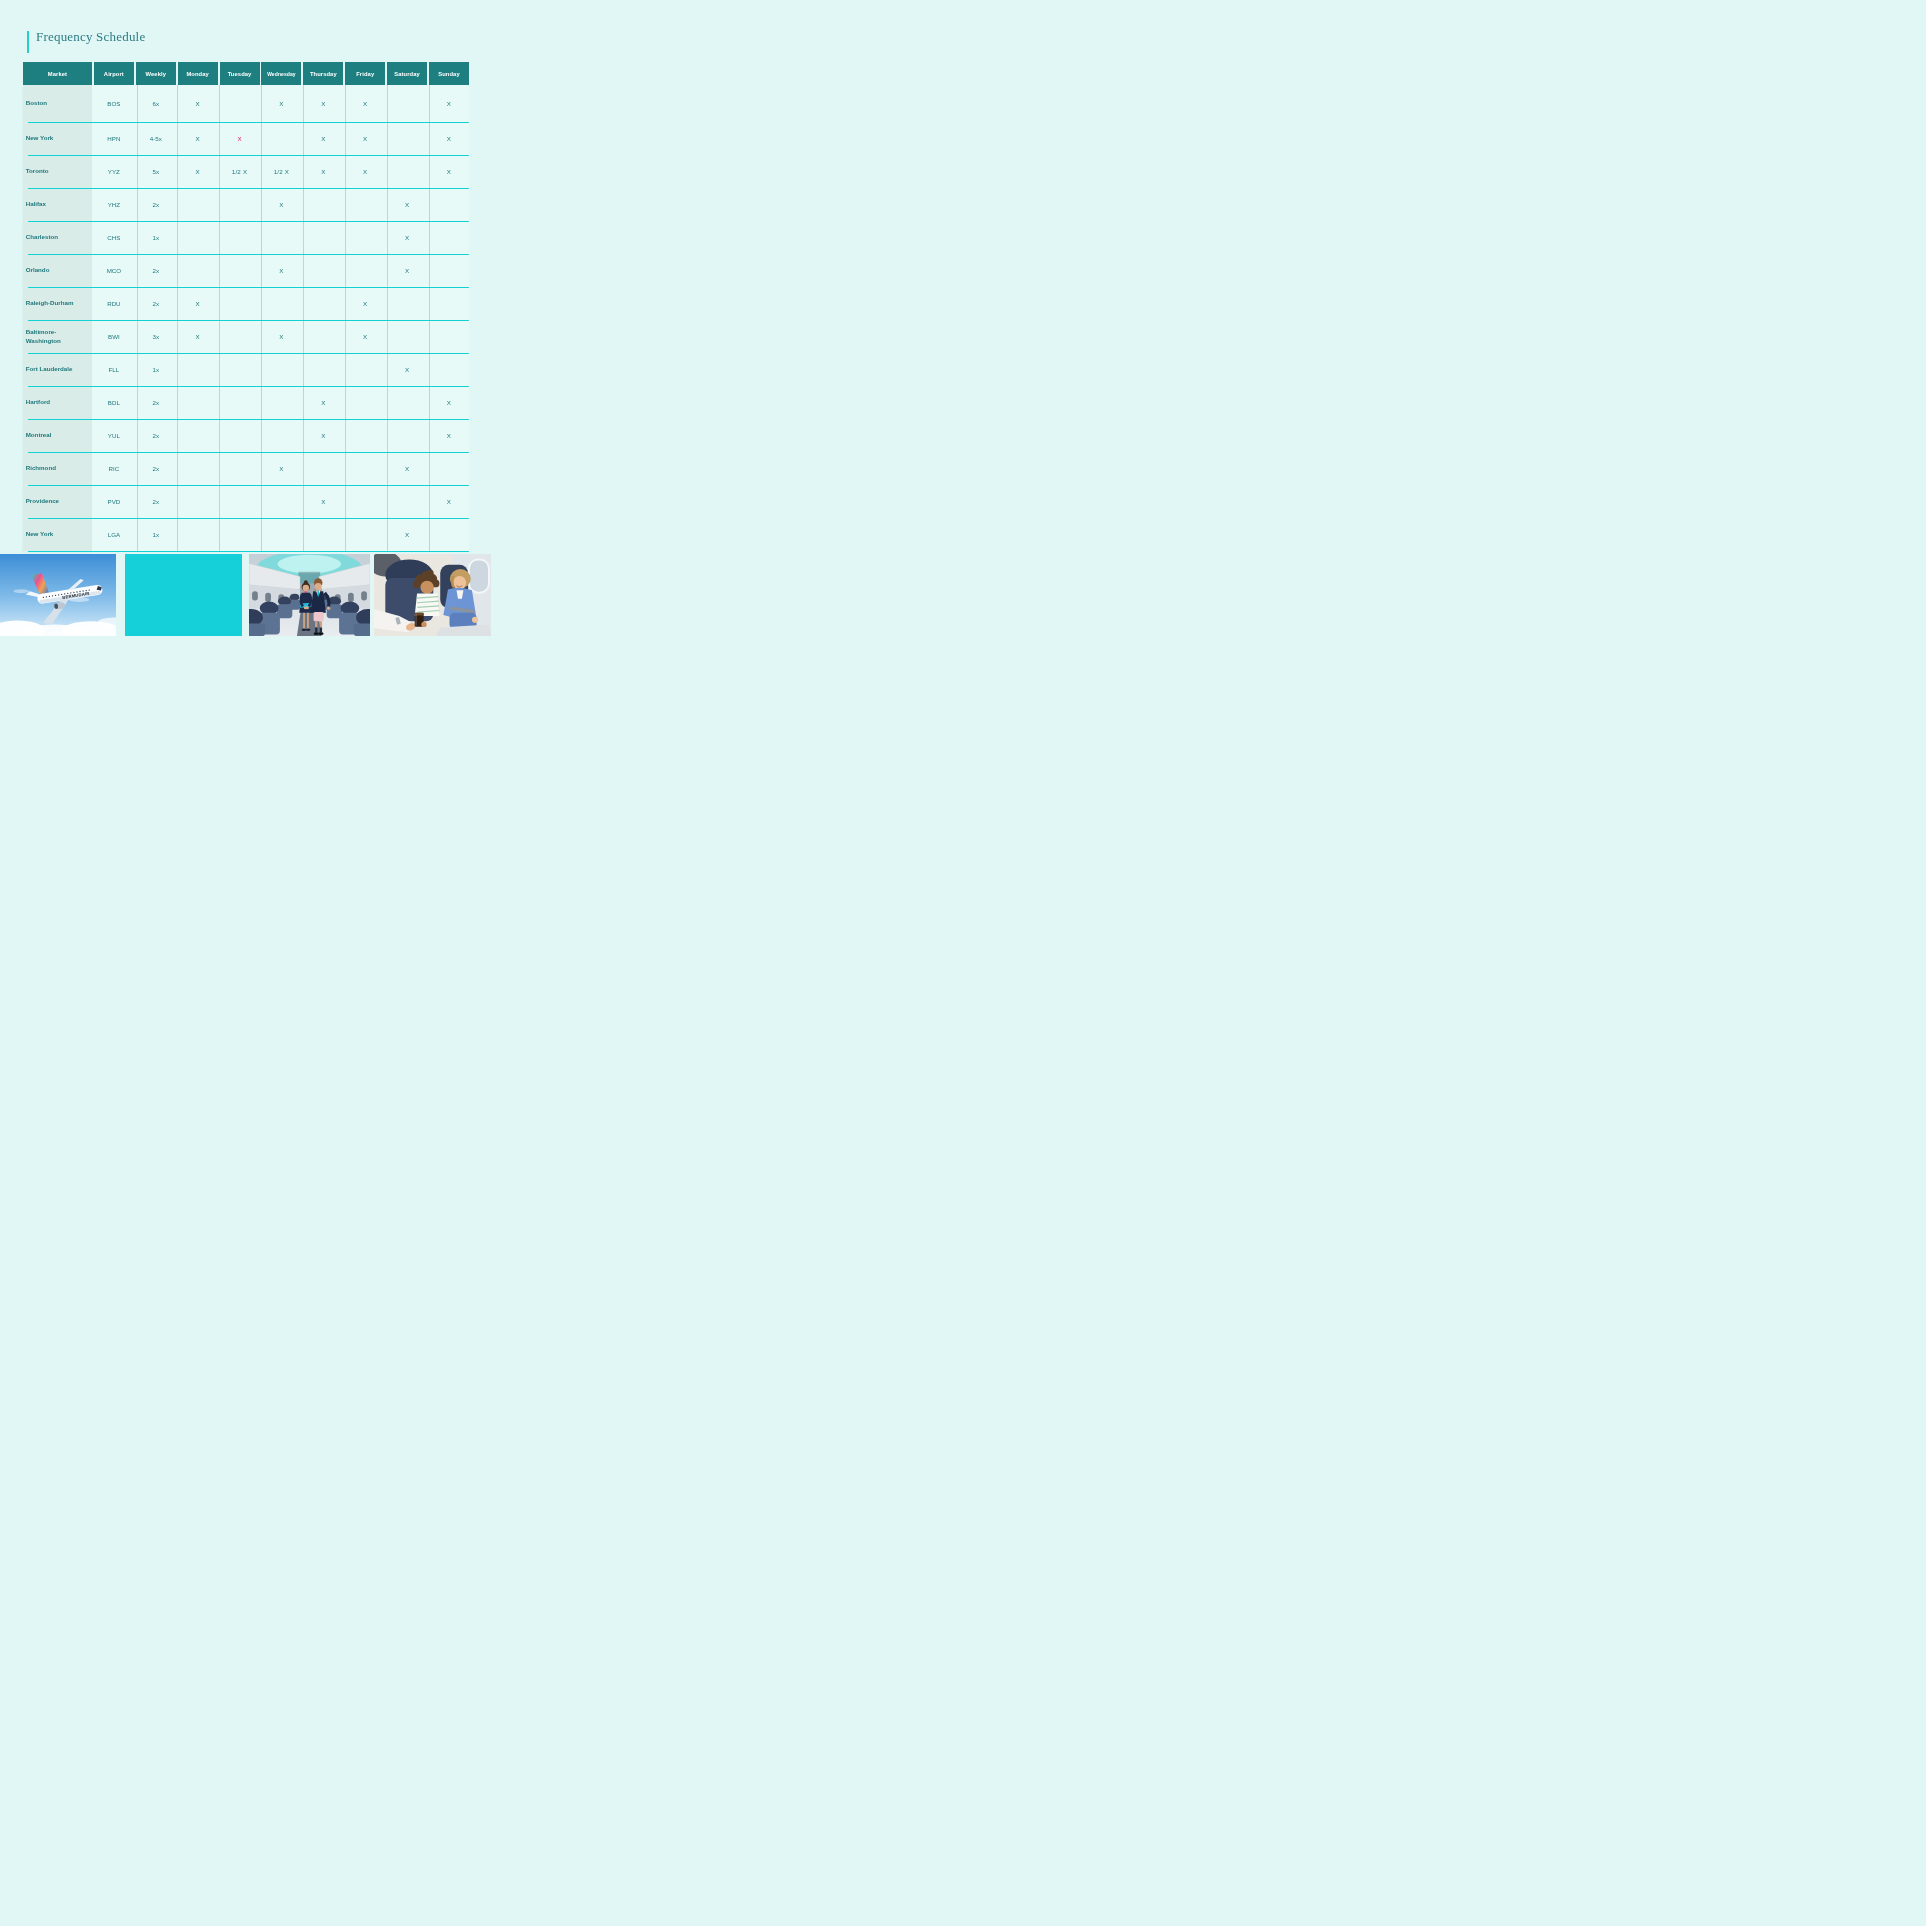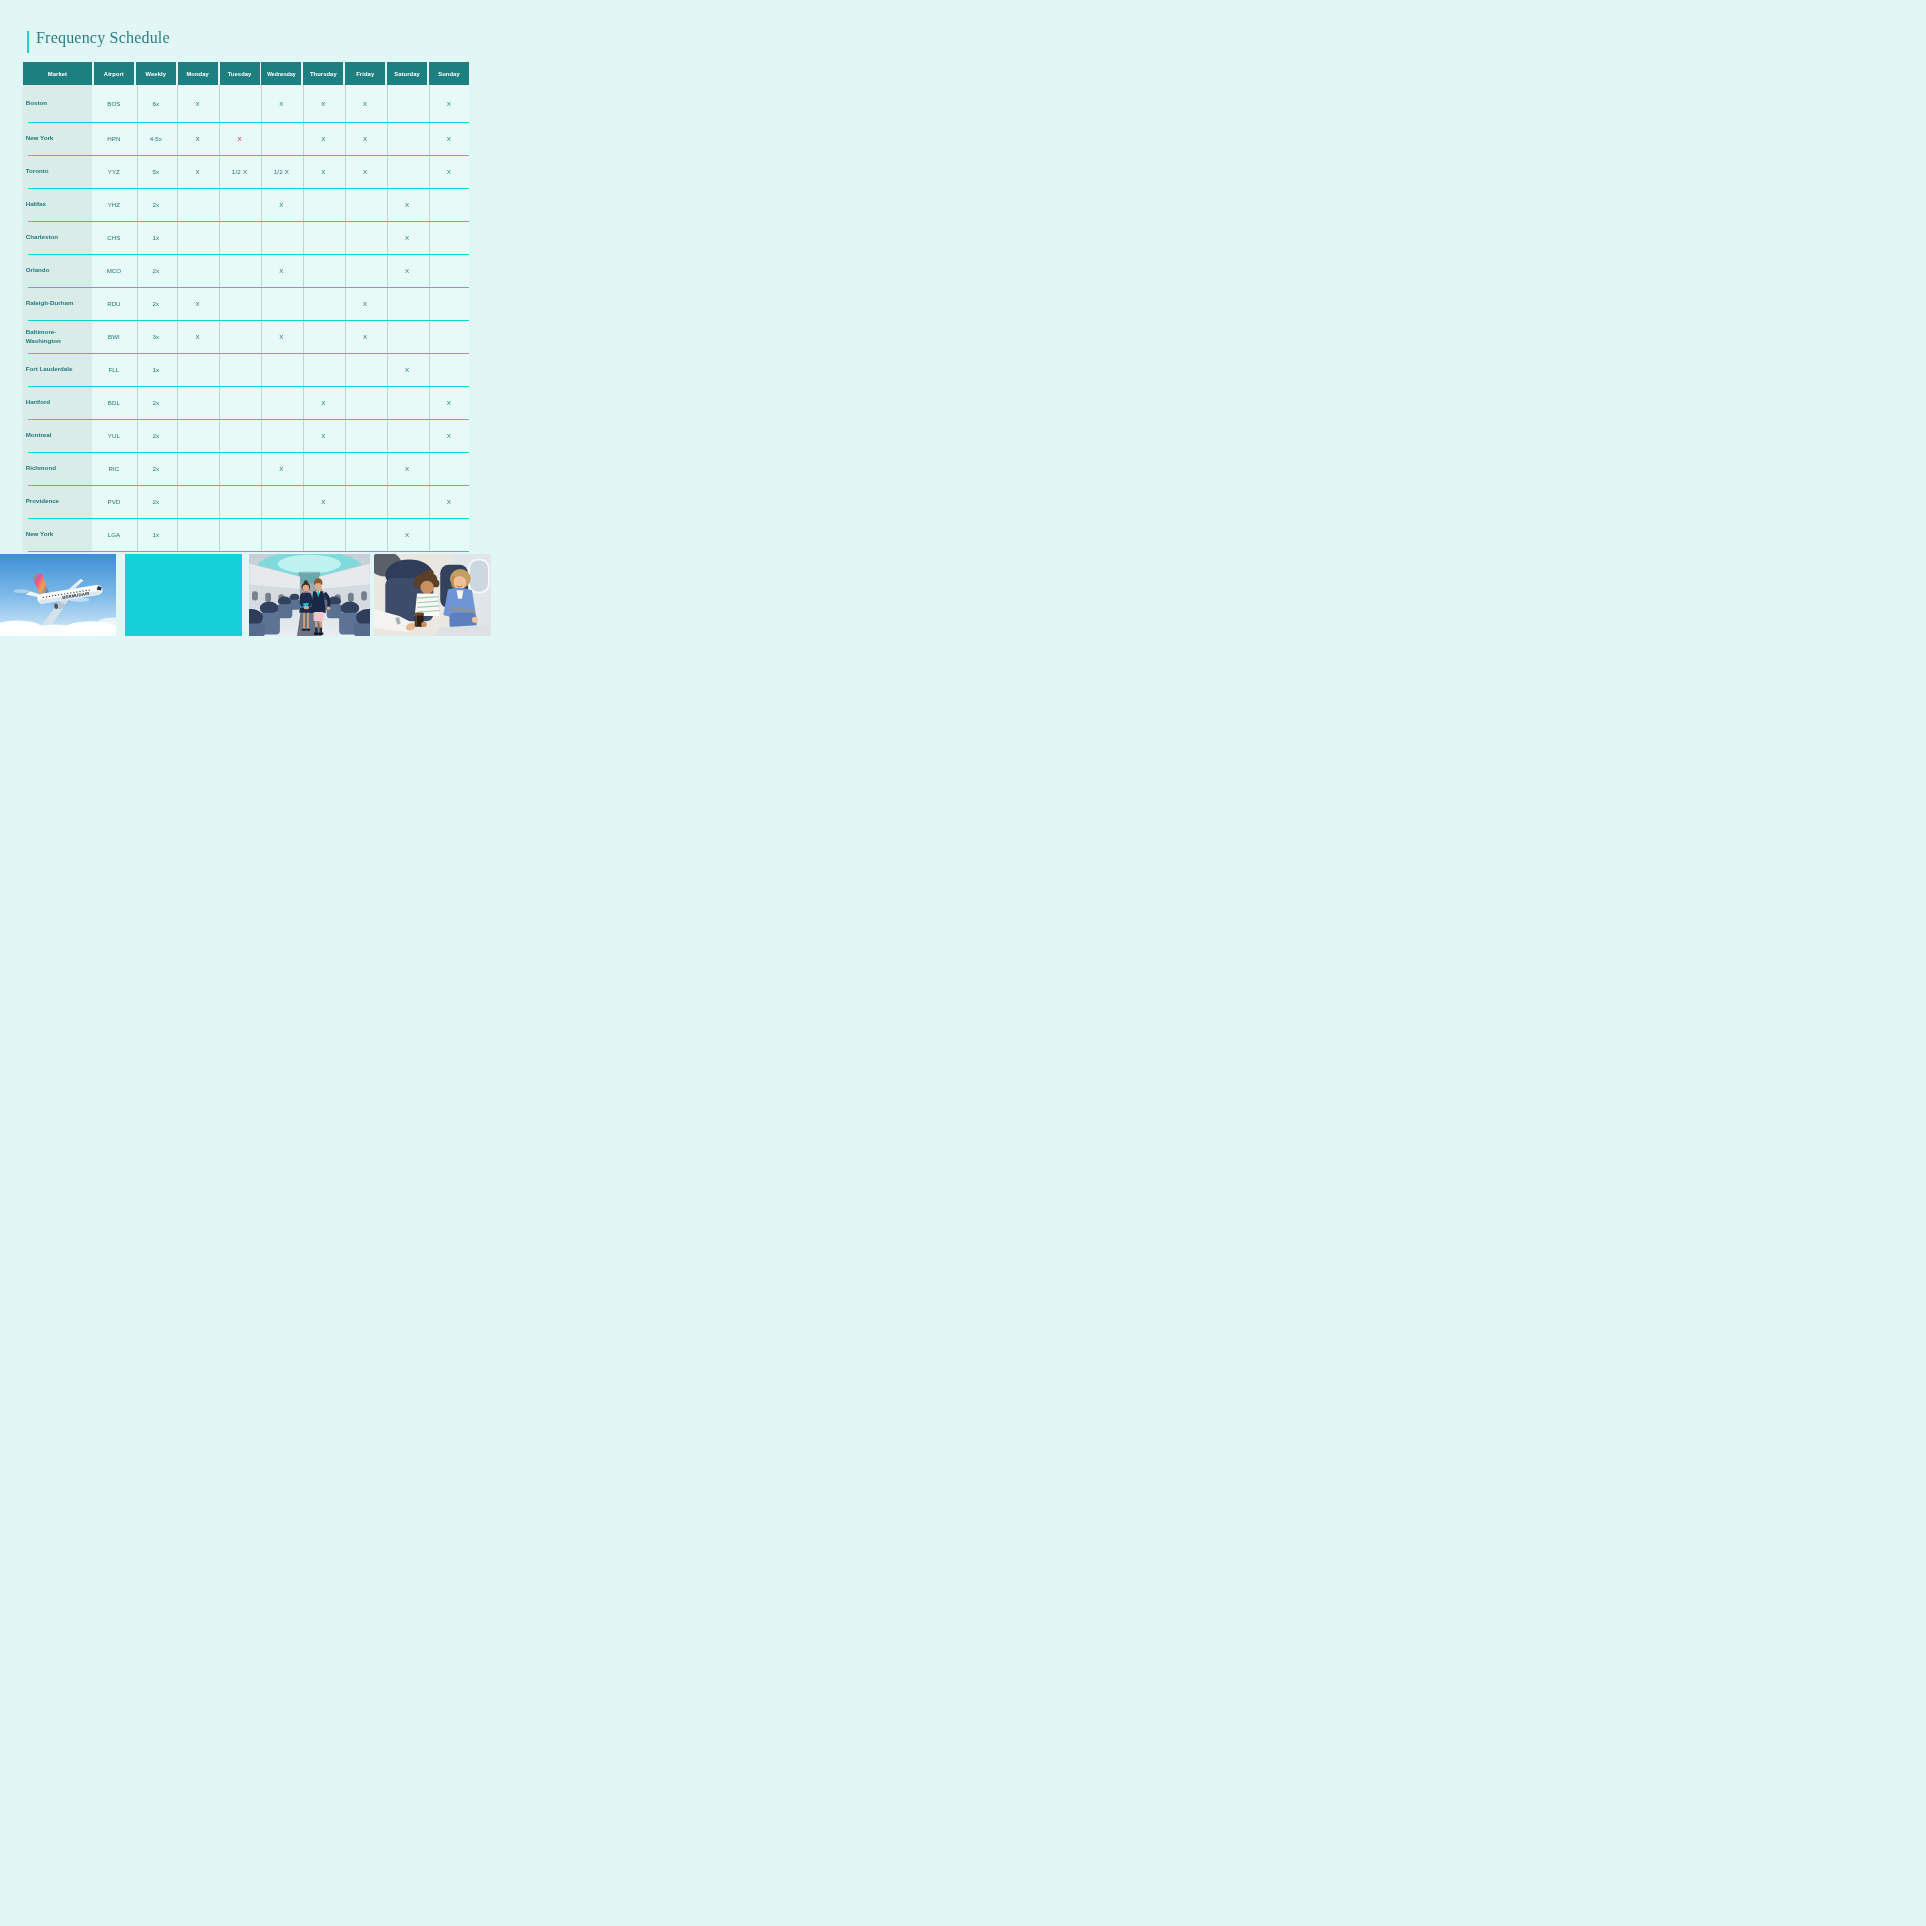--- a/index.html
+++ b/index.html
@@ -10,21 +10,21 @@
   }
   *{box-sizing:border-box;margin:0;padding:0}
   html,body{width:491px;height:636px}
   body{
     position:relative;overflow:hidden;background:var(--page-bg);
     font-family:"Liberation Sans",sans-serif;
   }
   .accent-bar{position:absolute;left:27px;top:31px;width:1.9px;height:22px;background:var(--accent-bar)}
   .page-title{
     position:absolute;left:36px;top:29px;font-family:"Liberation Serif",serif;
-    font-weight:500;font-size:16px;color:var(--title-text);letter-spacing:0.2px
+    font-weight:500;font-size:13px;color:var(--title-text);letter-spacing:0.2px
   }
   .freq-table{position:absolute;left:23px;top:62px;width:446px;height:480px}
   .thead{display:grid;grid-template-columns:69px repeat(9,1fr);column-gap:1.9px;height:23px}
   .hcell{
     background:var(--header-bg);color:var(--header-text);display:flex;align-items:center;
     justify-content:center;font-size:5.8px;font-weight:700;letter-spacing:0.1px
   }
   .hcell.small{font-size:5px}
   .tbody{position:relative;background:var(--table-bg)}
   .trow{display:grid;grid-template-columns:69px repeat(9,1fr);column-gap:1.9px;height:33px;position:relative}

